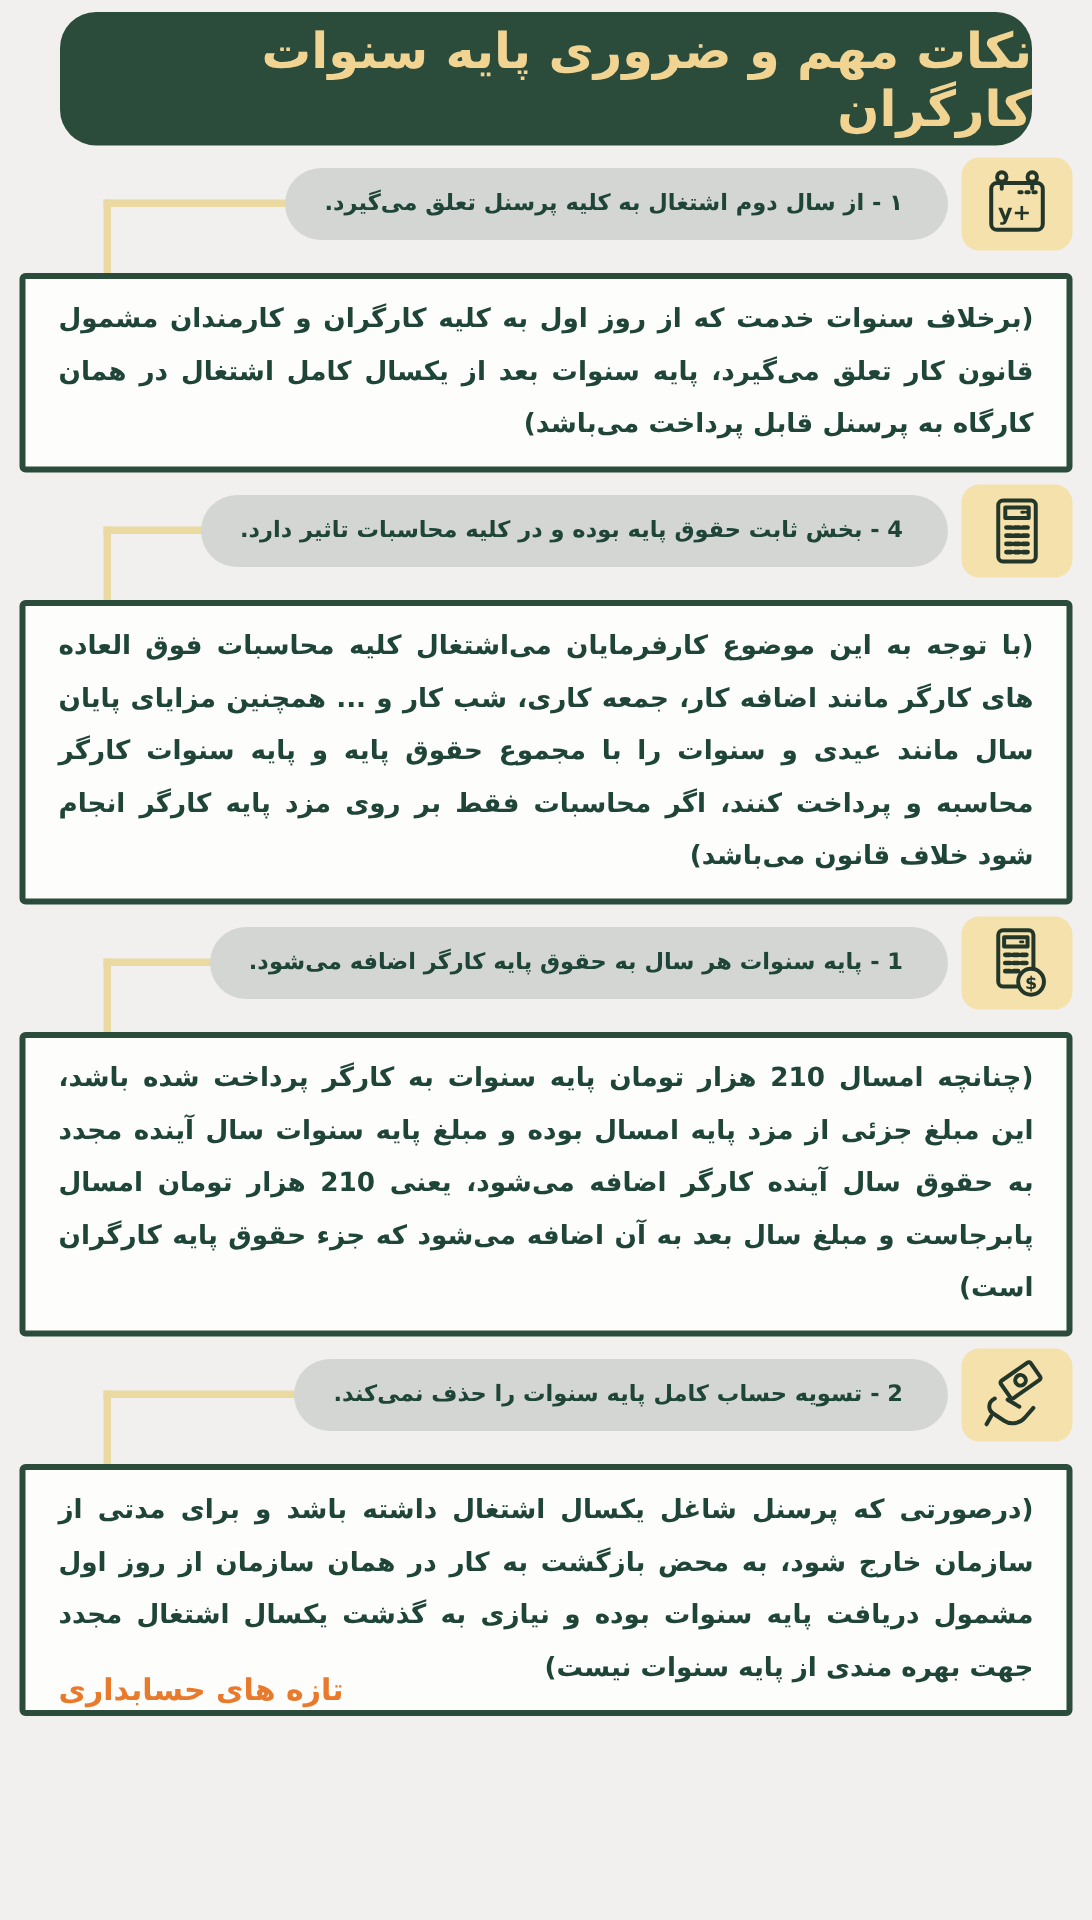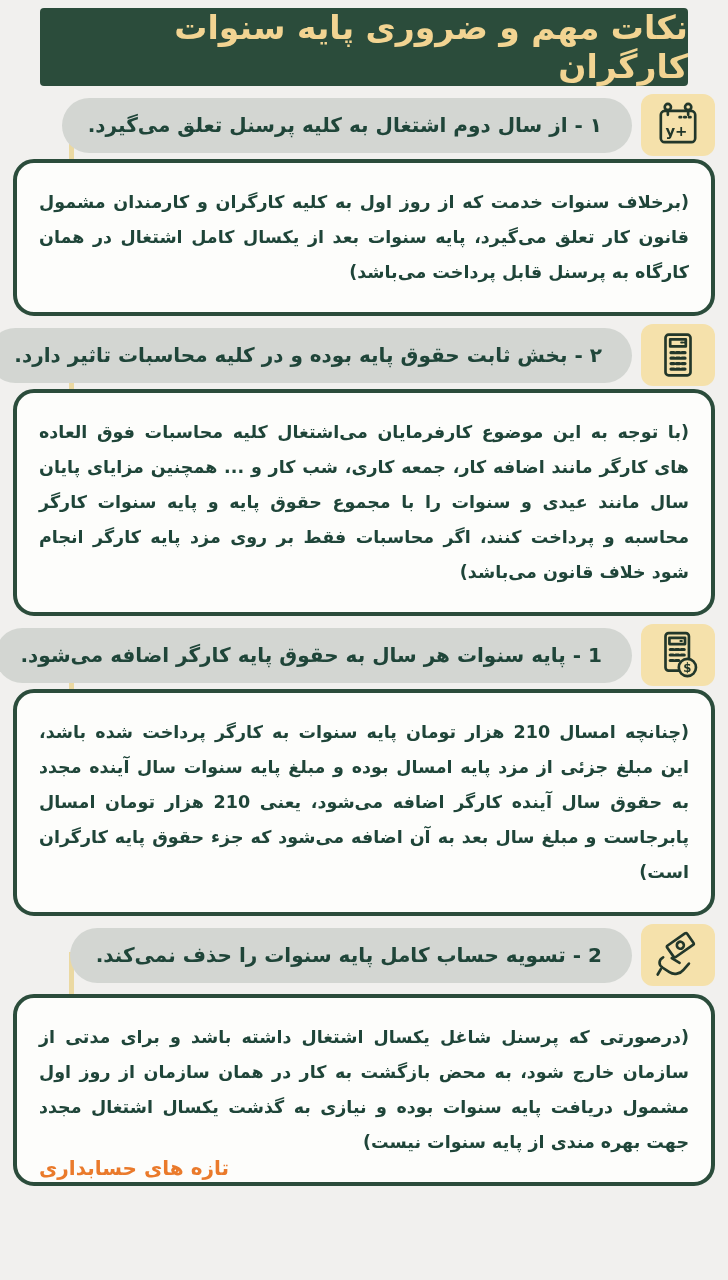--- a/index.html
+++ b/index.html
@@ -19,23 +19,23 @@
   .page{
     width:728px;height:1280px;
     background:var(--page-bg);
     font-family:"DejaVu Sans",sans-serif;
     direction:rtl;
     overflow:hidden;
     position:relative;
   }
   .title{
     margin:8px 40px 2px;
-    height:78px;
+    height:89px;
     background:var(--green-dark);
-    border-radius:4px;
+    border-radius:24px;
     color:var(--title-gold);
     font-size:33px;
     font-weight:bold;
     display:flex;align-items:center;justify-content:center;
     letter-spacing:0;
   }
   .item{
     position:relative;
     margin:7px 13px 0;
   }
@@ -54,40 +54,40 @@
     display:flex;align-items:center;justify-content:center;
     position:relative;z-index:1;
   }
   .icon-box svg{width:50px;height:50px;}
   .pill{
     position:relative;z-index:1;
     background:var(--pill-bg);
     border-radius:34px;
     padding:13px 30px 13px 26px;
     color:var(--text-green);
-    font-size:20px;
+    font-size:15px;
     font-weight:bold;
     line-height:1.45;
     white-space:nowrap;
   }
   .connector{
     position:absolute;
     left:56px;top:29px;
     width:190px;height:62px;
     border-left:5px solid var(--connector);
     border-top:5px solid var(--connector);
     z-index:0;
   }
   .body{
     position:relative;z-index:1;
-    margin-top:2px;
+    margin-top:14px;
     background:var(--body-bg);
     border:4px solid var(--green-dark);
-    border-radius:21px;
-    padding:22px 22px;
+    border-radius:4px;
+    padding:10px 22px;
     color:var(--text-green);
     font-size:17.5px;
     font-weight:bold;
     line-height:2.0;
     text-align:justify;
   }
   .body p{display:inline;}
   .watermark{
     position:absolute;
     left:22px;bottom:-6px;
@@ -131,21 +131,21 @@
     <div class="connector"></div>
     <div class="head">
       <div class="icon-box">
         <svg viewBox="0 0 64 64">
           <rect x="16" y="6" width="32" height="52" rx="4"></rect>
           <rect x="22" y="12" width="20" height="9"></rect>
           <path d="M36 16 h2 M40 16 h0.5" stroke-width="2.4"></path>
           <path d="M23 29 h4 M30 29 h4 M37 29 h4 M23 36 h4 M30 36 h4 M37 36 h4 M23 43 h4 M30 43 h4 M37 43 h4 M23 50 h4 M30 50 h4 M37 50 h4" stroke-width="4"></path>
         </svg>
       </div>
-      <div class="pill">۲ - بخش ثابت حقوق پایه بوده و در کلیه محاسبات تاثیر دارد.</div>
+      <div class="pill">4 - بخش ثابت حقوق پایه بوده و در کلیه محاسبات تاثیر دارد.</div>
     </div>
     <div class="body">
       <p>(با توجه به این موضوع کارفرمایان می‌اشتغال کلیه محاسبات فوق العاده های کارگر مانند اضافه کار، جمعه کاری، شب کار و ... همچنین مزایای پایان سال مانند عیدی و سنوات را با مجموع حقوق پایه و پایه سنوات کارگر محاسبه و پرداخت کنند، اگر محاسبات فقط بر روی مزد پایه کارگر انجام شود خلاف قانون می‌باشد)</p>
     </div>
   </section>
 
   <section class="item">
     <div class="connector"></div>
     <div class="head">
       <div class="icon-box">

